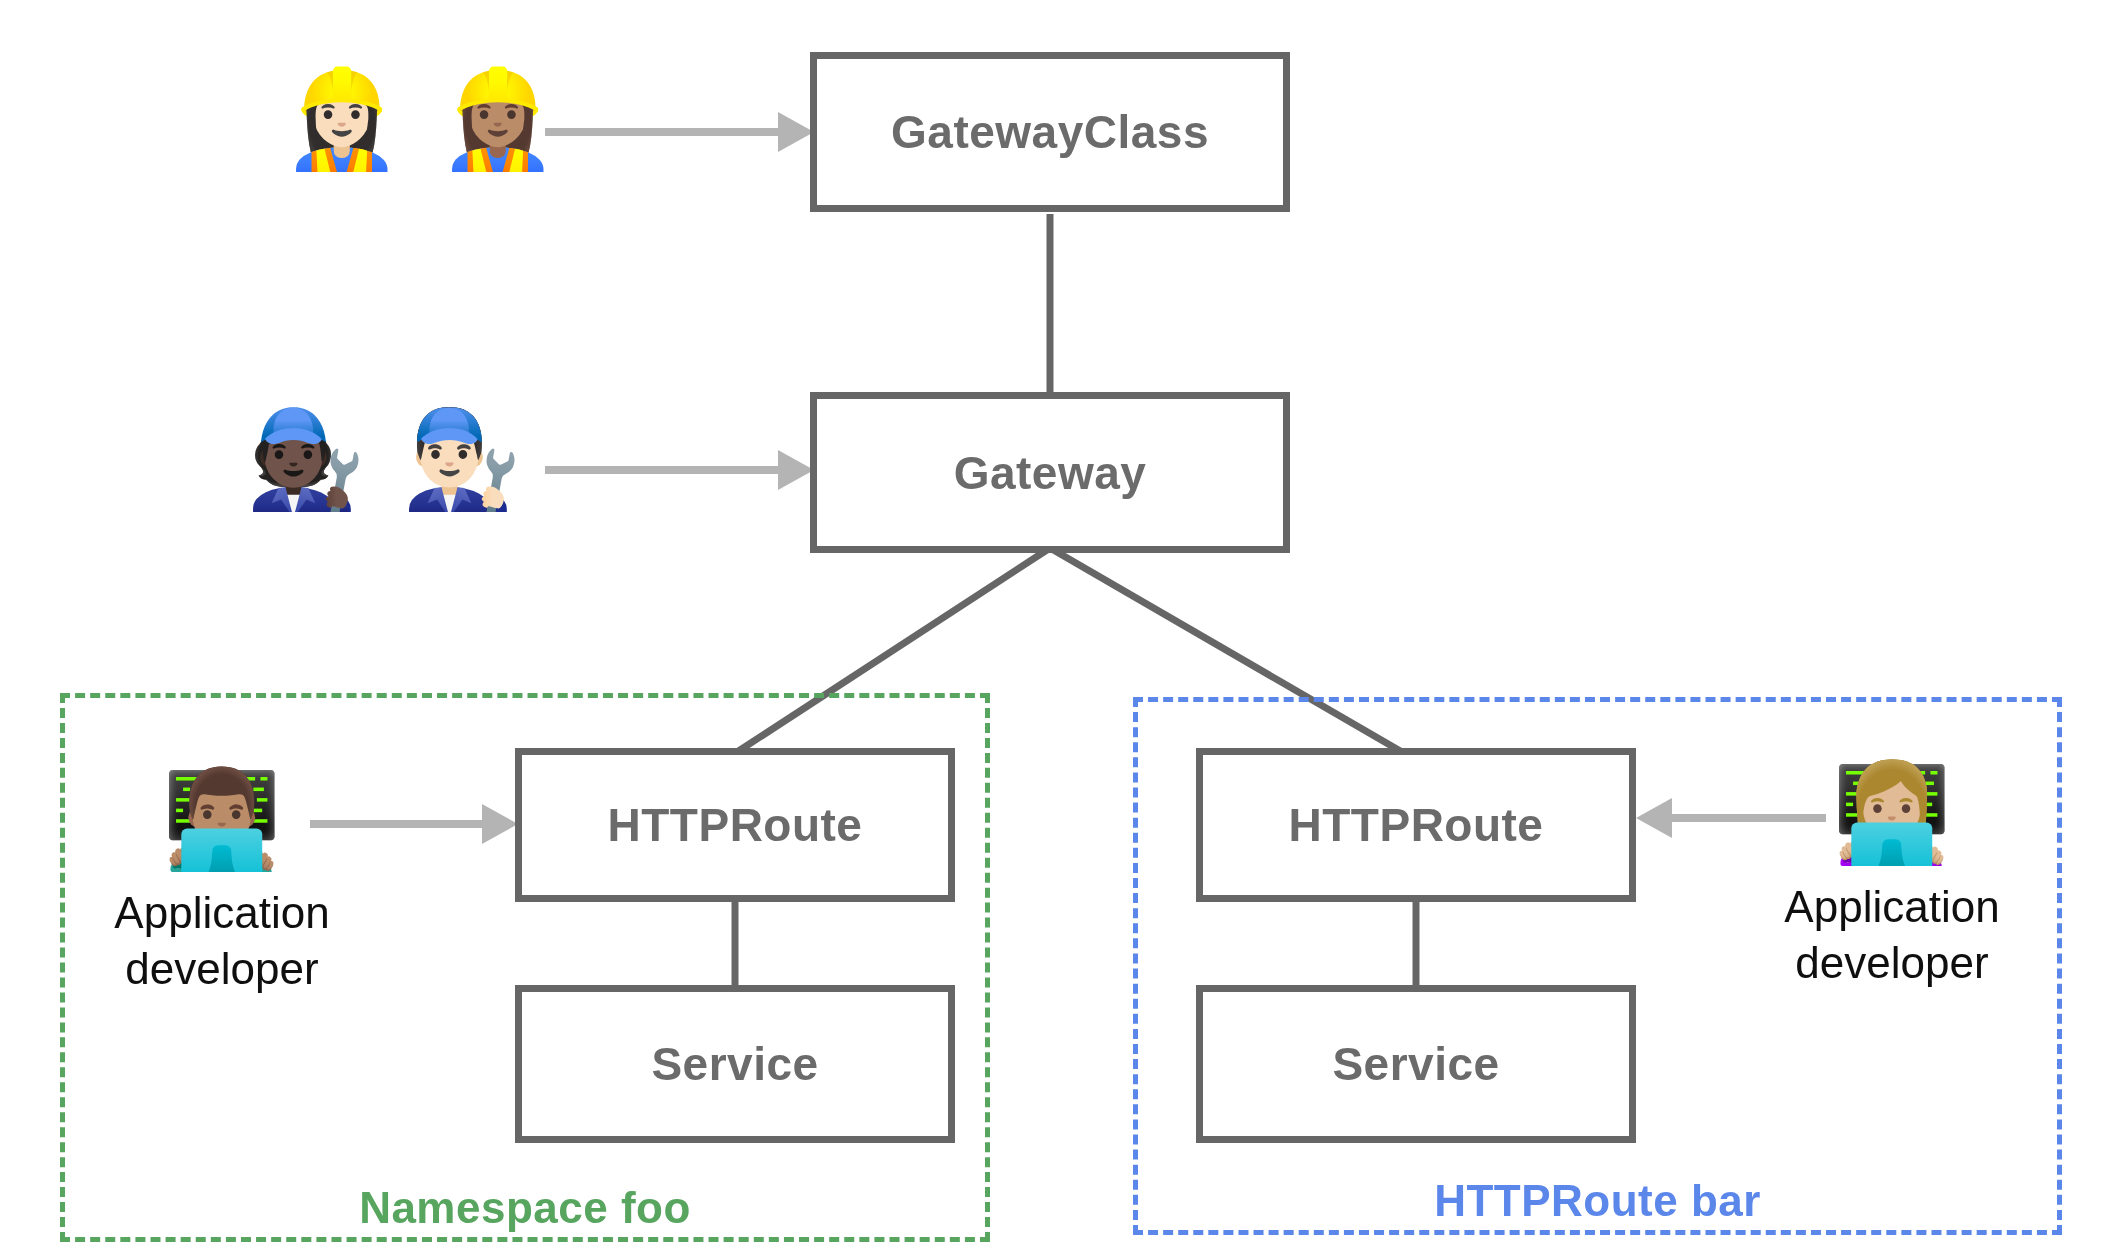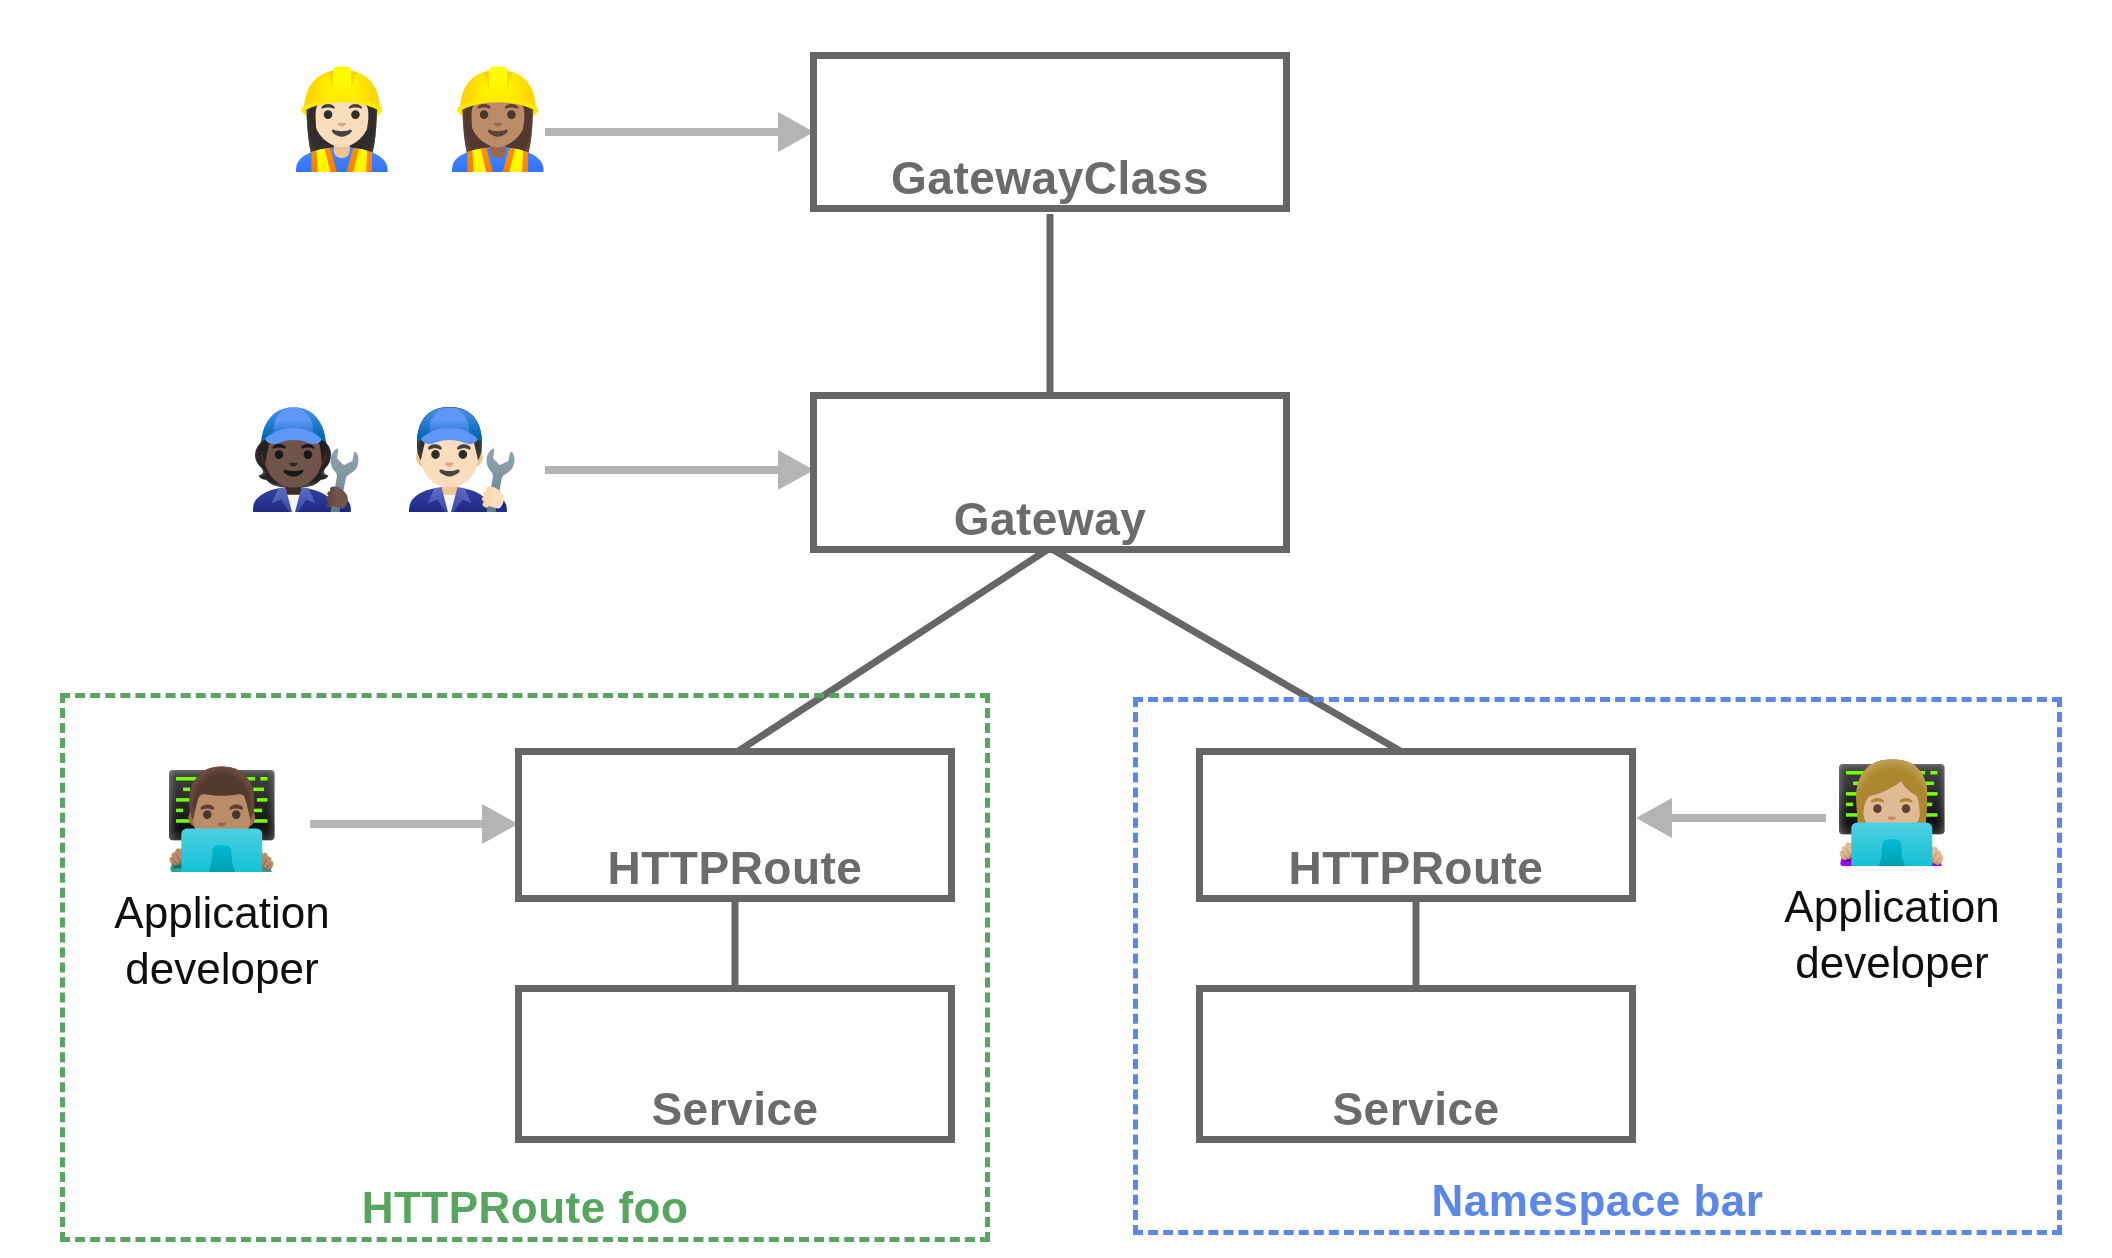--- a/index.html
+++ b/index.html
@@ -6,21 +6,21 @@
   .canvas {
     position:relative; width:2112px; height:1258px; background:#ffffff;
     font-family:"Liberation Sans","DejaVu Sans",sans-serif; overflow:hidden;
   }
   .layer { position:absolute; left:0; top:0; width:2112px; height:1258px; }
   .conn { stroke:#666666; stroke-width:7; fill:none; }
   .arrow-line { stroke:#b4b4b4; stroke-width:8; fill:none; }
   .arrow-head { fill:#b4b4b4; stroke:none; }
   .node {
     position:absolute; box-sizing:border-box; border:7px solid #666666; background:#ffffff;
-    display:flex; align-items:flex-end; justify-content:center;
+    display:flex; align-items:center; justify-content:center;
     font-weight:bold; font-size:46px; color:#6b6b6b; letter-spacing:0.5px;
   }
   .ns { position:absolute; box-sizing:border-box; border:5px dashed; background:transparent; }
   .ns-foo { border-color:#57a55e; }
   .ns-bar { border-color:#5b87ea; }
   .ns-label {
     position:absolute; left:0; right:0; bottom:4px; text-align:center;
     font-weight:bold; font-size:44px; letter-spacing:0.5px;
   }
   .ns-foo .ns-label { color:#57a55e; }
@@ -50,24 +50,24 @@
     <polygon class="arrow-head" points="778,450 814,470 778,490"></polygon>
 
     <line class="arrow-line" x1="310" y1="824" x2="482" y2="824"></line>
     <polygon class="arrow-head" points="482,804 518,824 482,844"></polygon>
 
     <line class="arrow-line" x1="1826" y1="818" x2="1672" y2="818"></line>
     <polygon class="arrow-head" points="1672,798 1636,818 1672,838"></polygon>
   </svg>
 
   <div class="ns ns-foo" style="left:60px; top:693px; width:930px; height:549px;">
-    <div class="ns-label">HTTPRoute foo</div>
+    <div class="ns-label">Namespace foo</div>
   </div>
   <div class="ns ns-bar" style="left:1133px; top:697px; width:929px; height:538px;">
-    <div class="ns-label">Namespace bar</div>
+    <div class="ns-label">HTTPRoute bar</div>
   </div>
 
   <div class="node" style="left:810px; top:52px; width:480px; height:160px;">
     <span>GatewayClass</span>
   </div>
 
   <div class="node" style="left:810px; top:392px; width:480px; height:161px;">
     <span>Gateway</span>
   </div>
 

